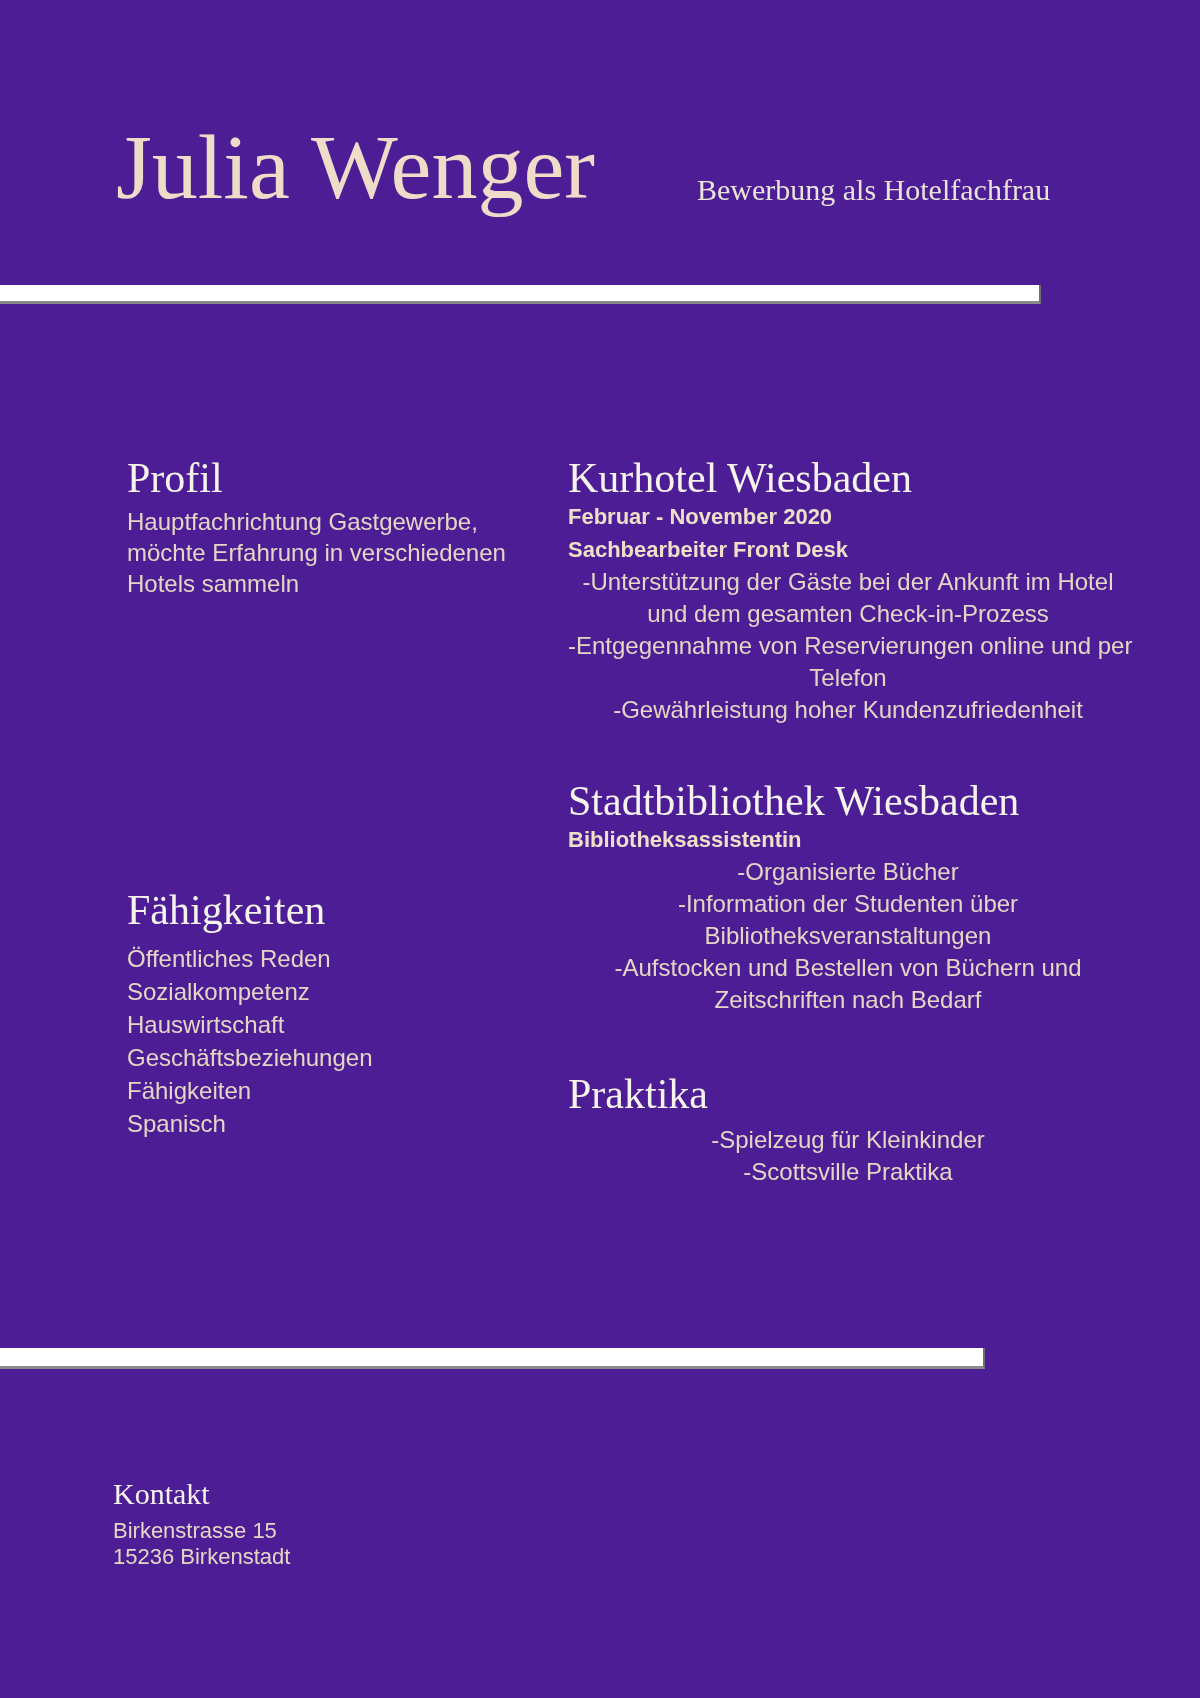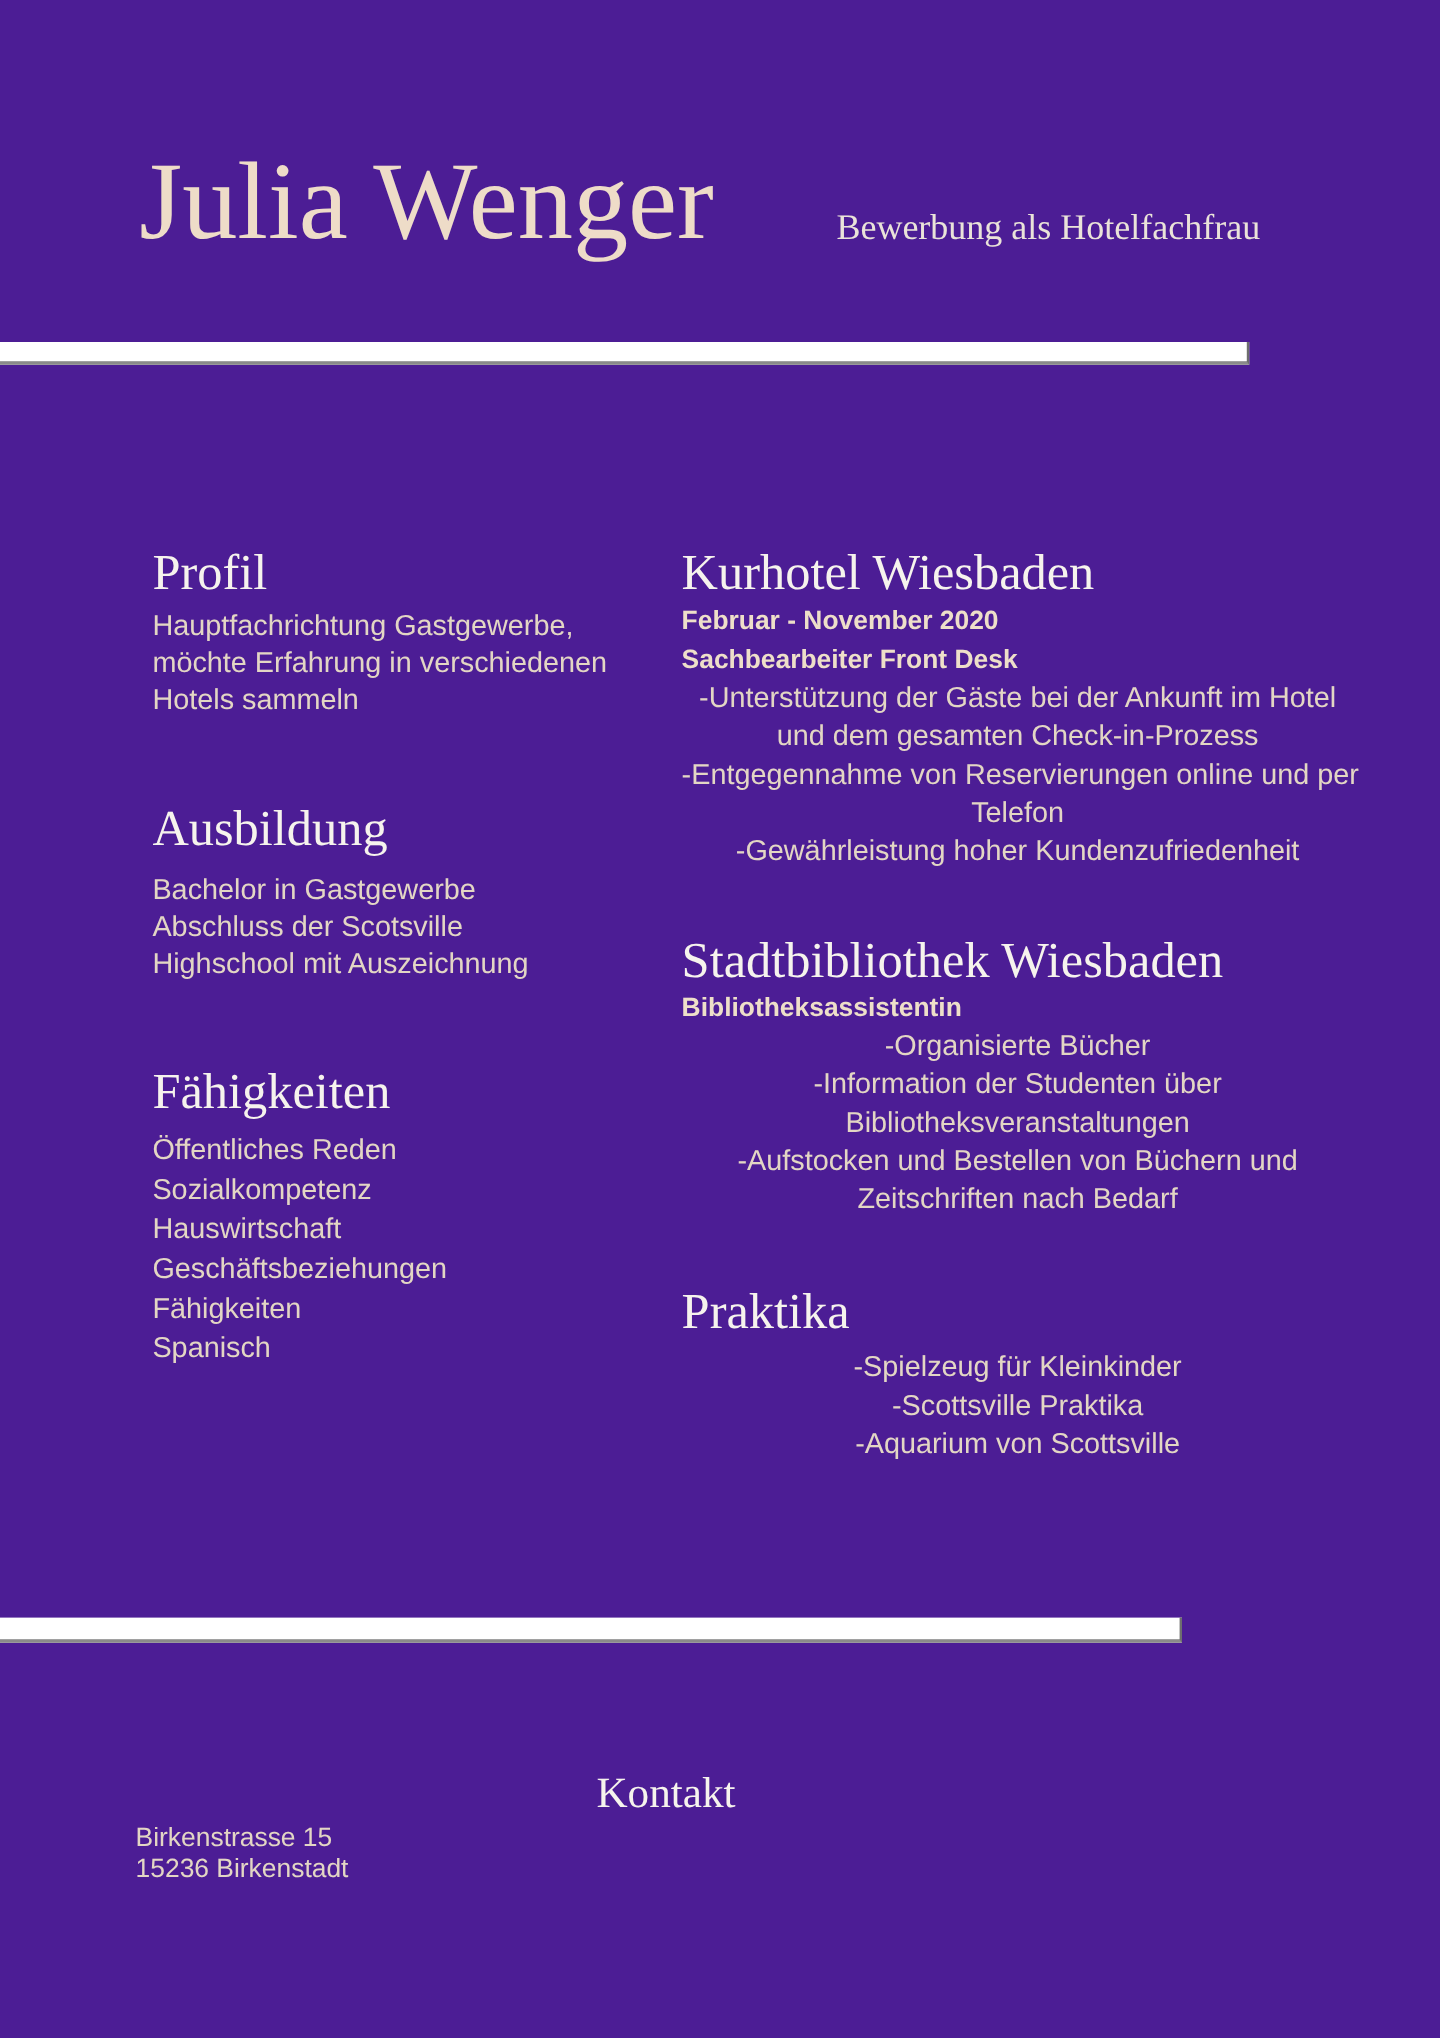--- a/index.html
+++ b/index.html
@@ -82,21 +82,21 @@
   #sec-faehigkeiten .lines{ margin-top:10px; }
   #sec-faehigkeiten .line{ line-height:33px; }
   #sec-kurhotel{ left:568px; top:456px; width:560px; }
   #sec-kurhotel .lines{ margin-top:0; }
   #sec-stadtbibliothek{ left:568px; top:779px; width:560px; }
   #sec-stadtbibliothek .lines{ margin-top:0; }
   #sec-praktika{ left:568px; top:1072px; width:560px; }
   #sec-praktika .lines{ margin-top:8px; }
   
   #sec-kontakt{ left:113px; top:1472px; width:500px; }
-  #sec-kontakt h2{ font-size:36px; line-height:44px;text-align:right; }
+  #sec-kontakt h2{ font-size:30px; line-height:44px; }
   #sec-kontakt .lines{ margin-top:2px; }
   #sec-kontakt .line{ font-size:22px; line-height:26px; }
 </style>
 </head>
 <body>
 
 <div class="page">
 
   <h1 class="name">Julia Wenger</h1>
   <div class="subtitle">Bewerbung als Hotelfachfrau</div>
@@ -105,28 +105,20 @@
 
   <section class="sec col-left" id="sec-profil">
     <h2>Profil</h2>
     <div class="lines">
         <div class="line">Hauptfachrichtung Gastgewerbe,</div>
         <div class="line">möchte Erfahrung in verschiedenen</div>
         <div class="line">Hotels sammeln</div>
       </div>
   </section>
 
-  <section class="sec col-left" id="sec-ausbildung">
-    <h2>Ausbildung</h2>
-    <div class="lines">
-        <div class="line">Bachelor in Gastgewerbe</div>
-        <div class="line">Abschluss der Scotsville</div>
-        <div class="line">Highschool mit Auszeichnung</div>
-      </div>
-  </section>
 
   <section class="sec col-left" id="sec-faehigkeiten">
     <h2>Fähigkeiten</h2>
     <div class="lines">
         <div class="line">Öffentliches Reden</div>
         <div class="line">Sozialkompetenz</div>
         <div class="line">Hauswirtschaft</div>
         <div class="line">Geschäftsbeziehungen</div>
         <div class="line">Fähigkeiten</div>
         <div class="line">Spanisch</div>
@@ -156,21 +148,20 @@
         <div class="line">-Aufstocken und Bestellen von Büchern und</div>
         <div class="line">Zeitschriften nach Bedarf</div>
       </div>
   </section>
 
   <section class="sec col-right" id="sec-praktika">
     <h2>Praktika</h2>
     <div class="lines">
         <div class="line">-Spielzeug für Kleinkinder</div>
         <div class="line">-Scottsville Praktika</div>
-        <div class="line">-Aquarium von Scottsville</div>
       </div>
   </section>
 
   <div class="bar bar-bottom"></div>
 
   <section class="sec" id="sec-kontakt">
     <h2>Kontakt</h2>
     <div class="lines">
         <div class="line">Birkenstrasse 15</div>
         <div class="line">15236 Birkenstadt</div>

